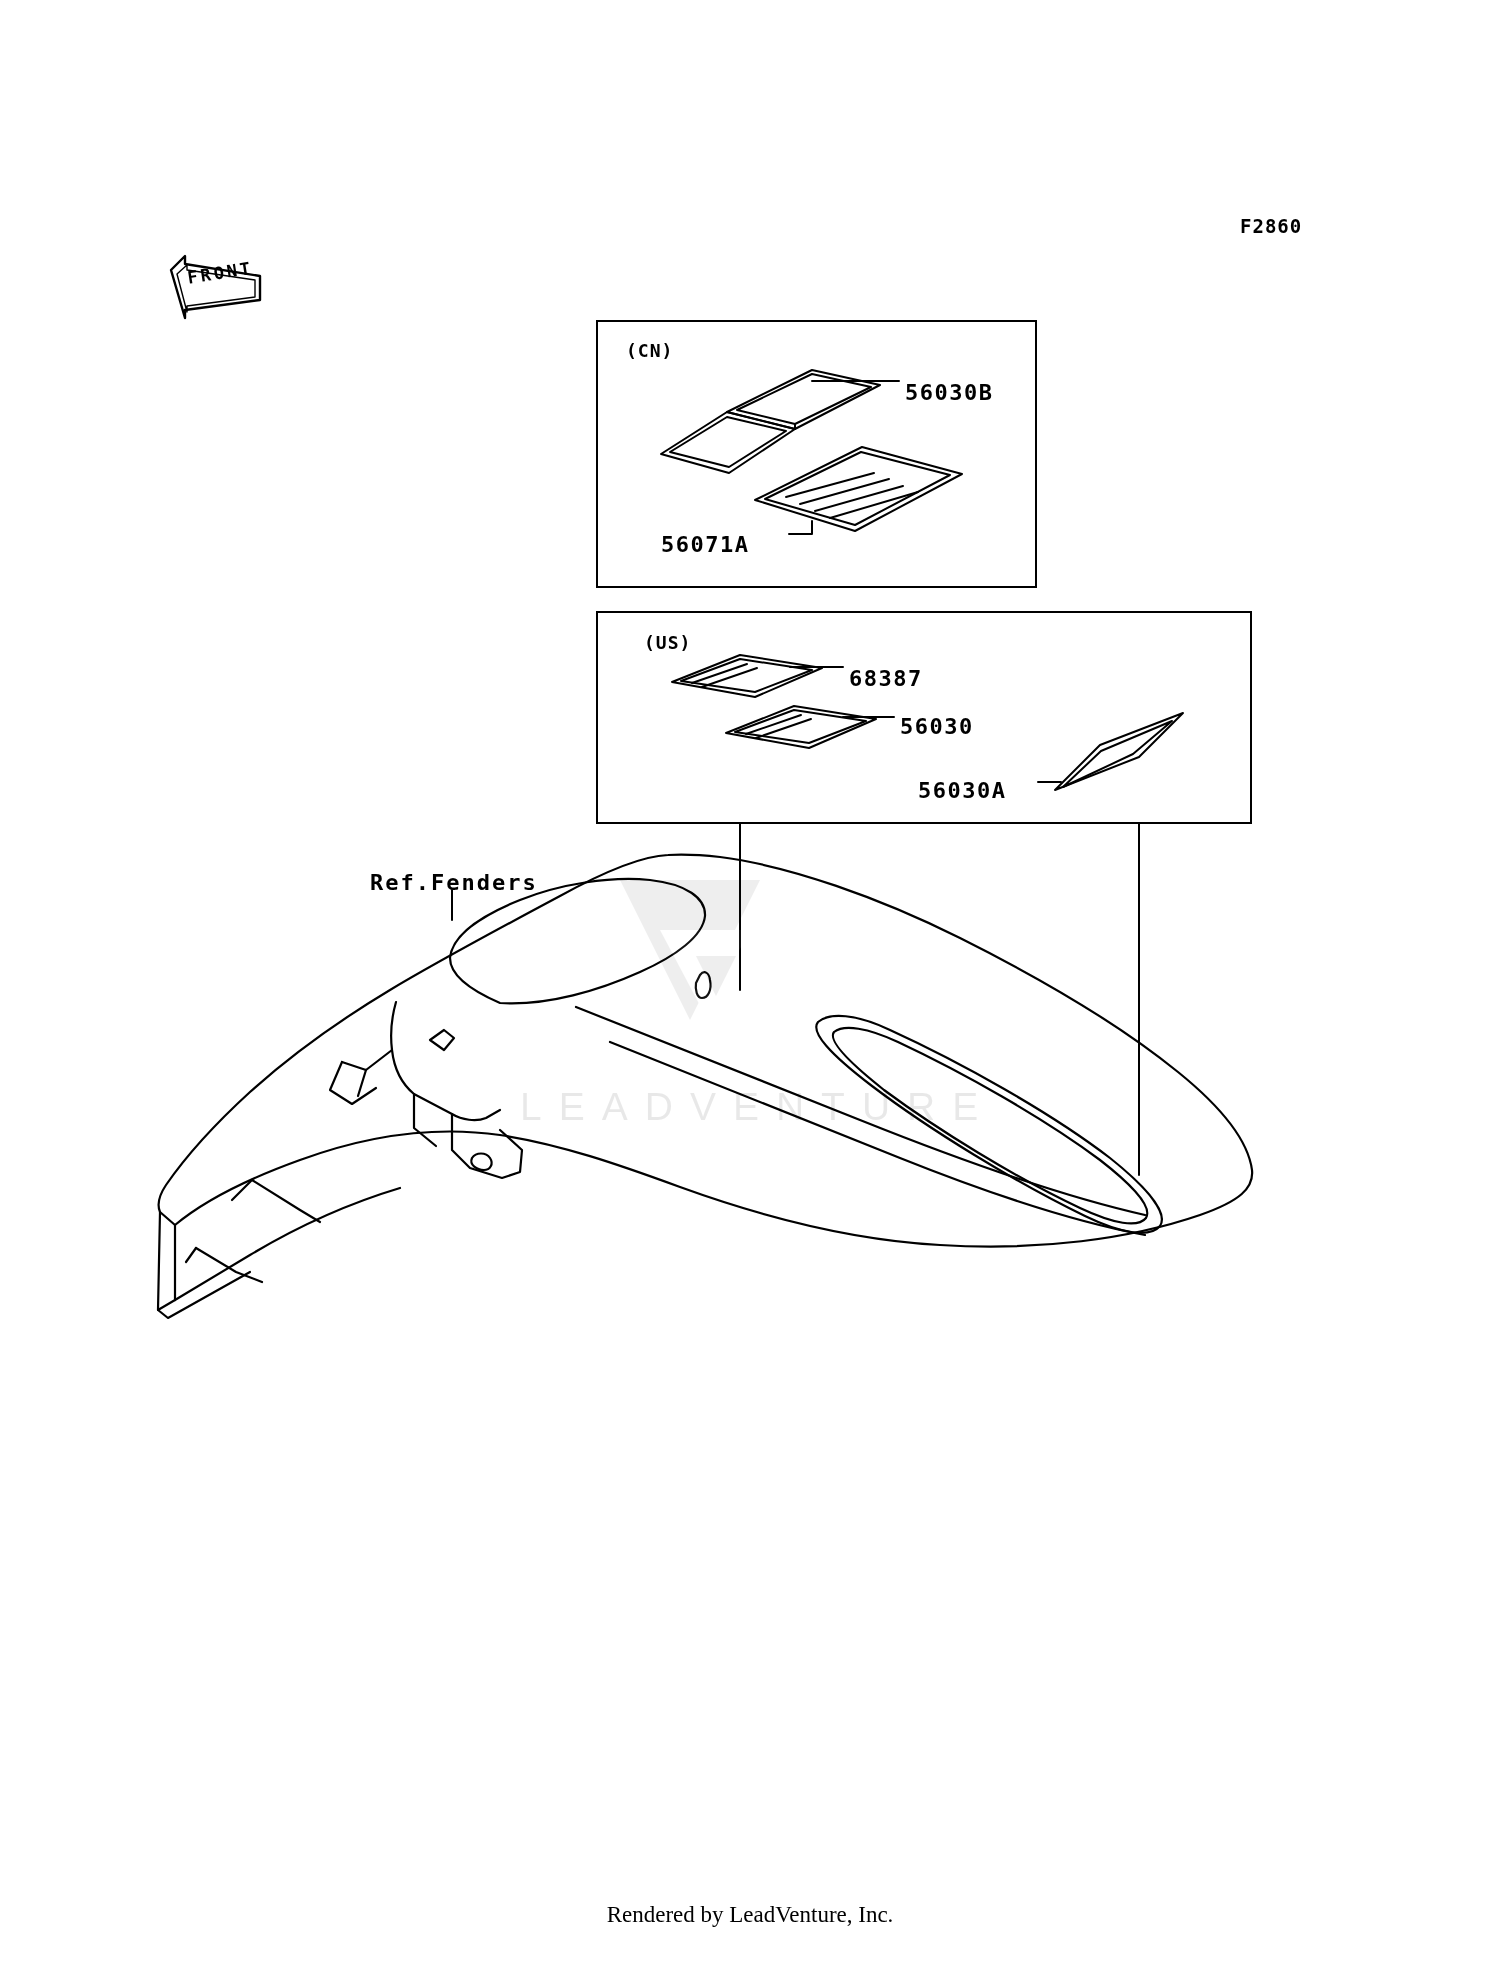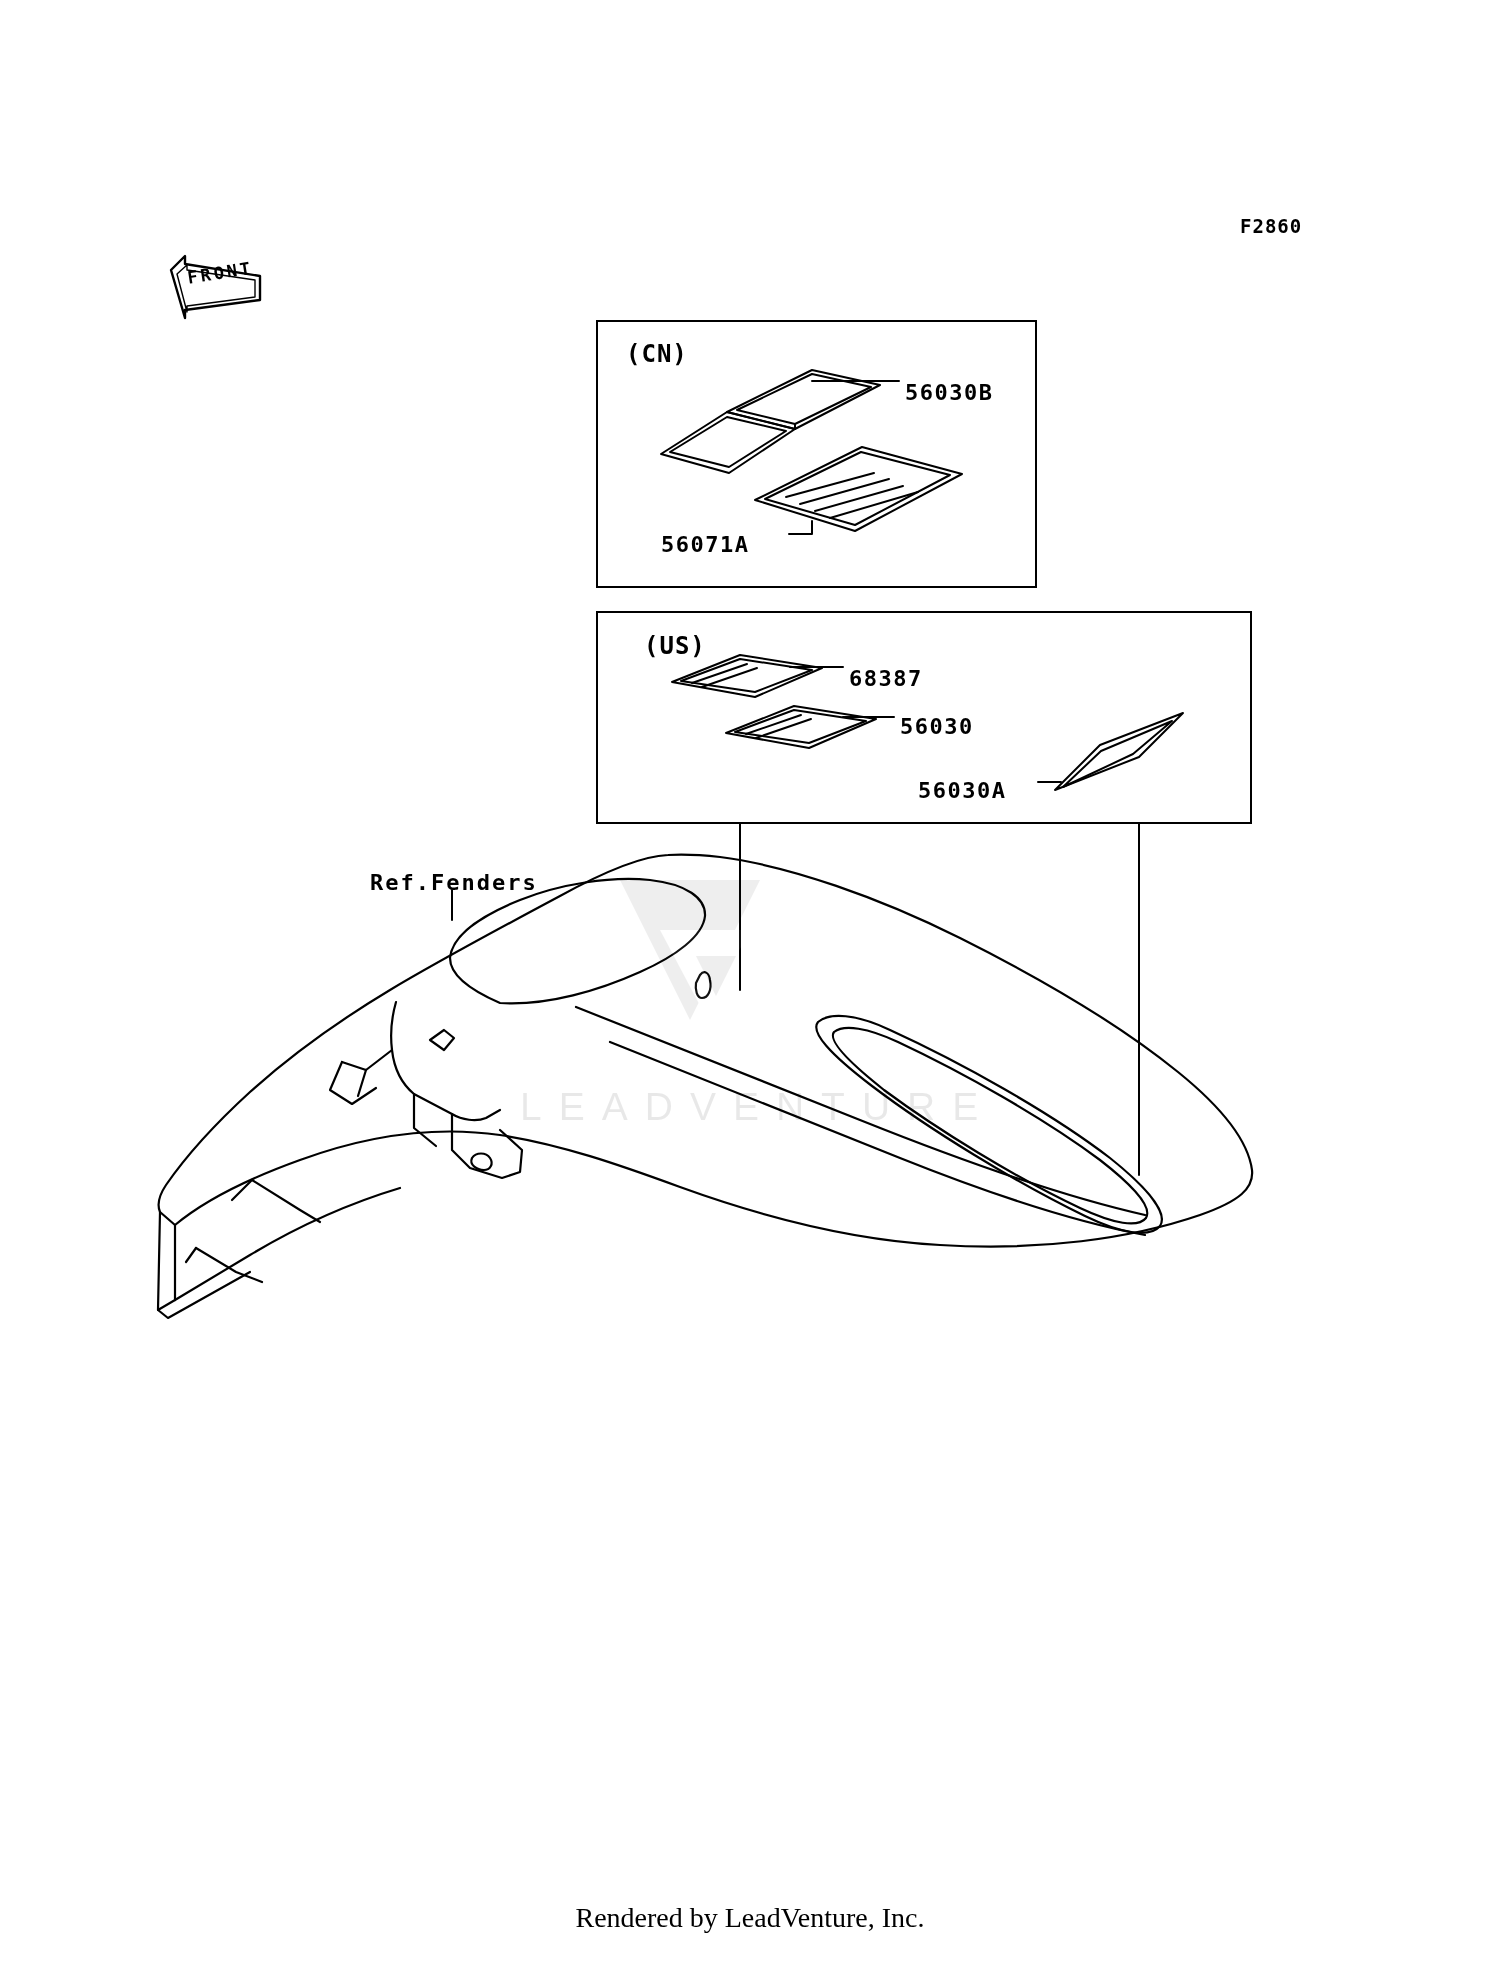--- a/index.html
+++ b/index.html
@@ -59,21 +59,21 @@
     position: absolute;
     border: 2px solid #000;
     box-sizing: border-box;
     background: transparent;
   }
   .box-cn { left: 596px; top: 320px; width: 441px; height: 268px; }
   .box-us { left: 596px; top: 611px; width: 656px; height: 213px; }
 
   .box-label {
     position: absolute;
-    font-size: 24px;
+    font-size: 18px;
     font-weight: bold;
     letter-spacing: 1px;
     font-family: "DejaVu Sans Mono", monospace;
   }
   .label-cn { left: 626px; top: 340px; }
   .label-us { left: 644px; top: 632px; }
 
   
   .callout {
     position: absolute;
@@ -120,21 +120,21 @@
     font-family: "Liberation Sans", sans-serif;
   }
 
   
   .footer {
     position: absolute;
     left: 0;
     top: 1902px;
     width: 1500px;
     text-align: center;
-    font-size: 28px;
+    font-size: 23px;
     font-family: "Liberation Serif", serif;
     color: #000;
   }
 </style>
 </head>
 <body>
 
 <div class="page">
 
   <div class="fig-code">F2860</div>

